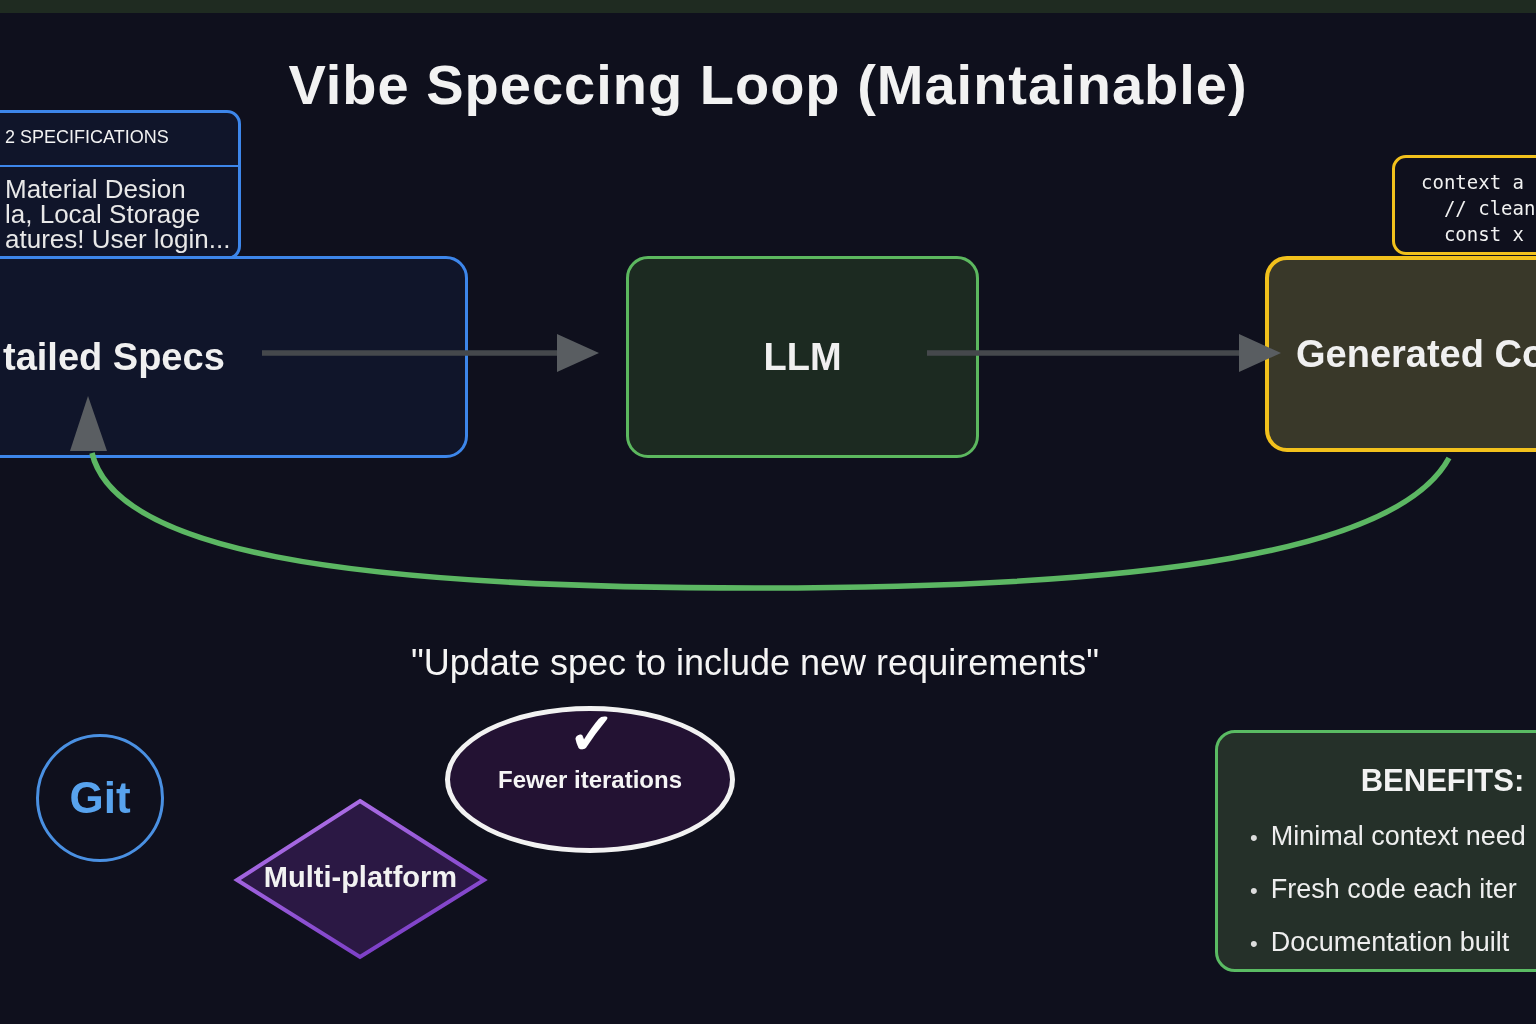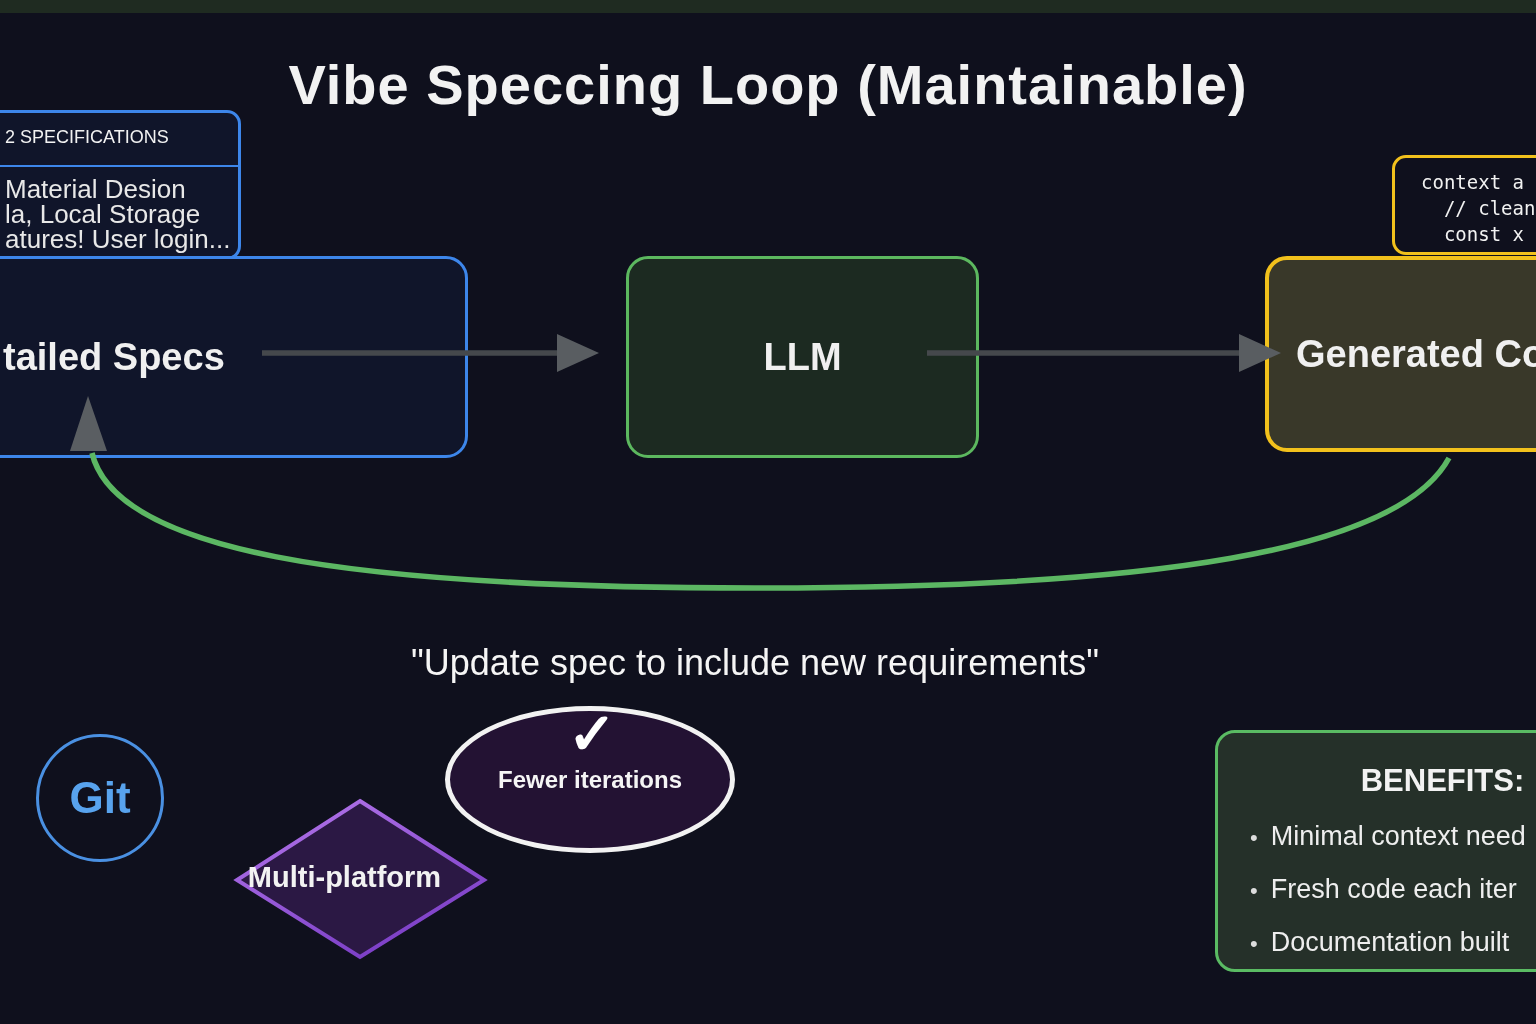--- a/index.html
+++ b/index.html
@@ -59,21 +59,21 @@
     position:absolute;left:445px;top:706px;width:290px;height:147px;border-radius:50%;
     border:5px solid #f2f2f2;background:#231233;box-sizing:border-box;
     display:flex;align-items:center;justify-content:center;
     font-size:24px;font-weight:bold;color:#f5f5f5;
   }
   .check{
     position:absolute;left:550px;top:700px;width:84px;text-align:center;
     font-size:58px;font-weight:bold;color:#ffffff;z-index:6;
   }
   .diamond-label{
-    position:absolute;left:224px;top:861px;width:241px;text-align:center;
+    position:absolute;left:240px;top:861px;width:241px;text-align:center;
     font-size:29px;font-weight:bold;color:#f2f2f2;z-index:6;
   }
   
   .benefits{
     position:absolute;left:1215px;top:730px;width:400px;height:242px;
     border:3px solid #5abb63;border-radius:20px;background:#253029;box-sizing:border-box;
   }
   .benefits .b-title{margin:30px 0 0 0;padding-left:55px;text-align:center;font-size:31px;font-weight:bold;color:#f2f2f2;}
   .benefits .b-row{display:flex;align-items:baseline;gap:13px;padding-left:32px;margin-top:22px;font-size:27px;color:#eeeeee;white-space:nowrap;}
   .benefits .b-row .dot{font-size:22px;color:#dddddd;}

